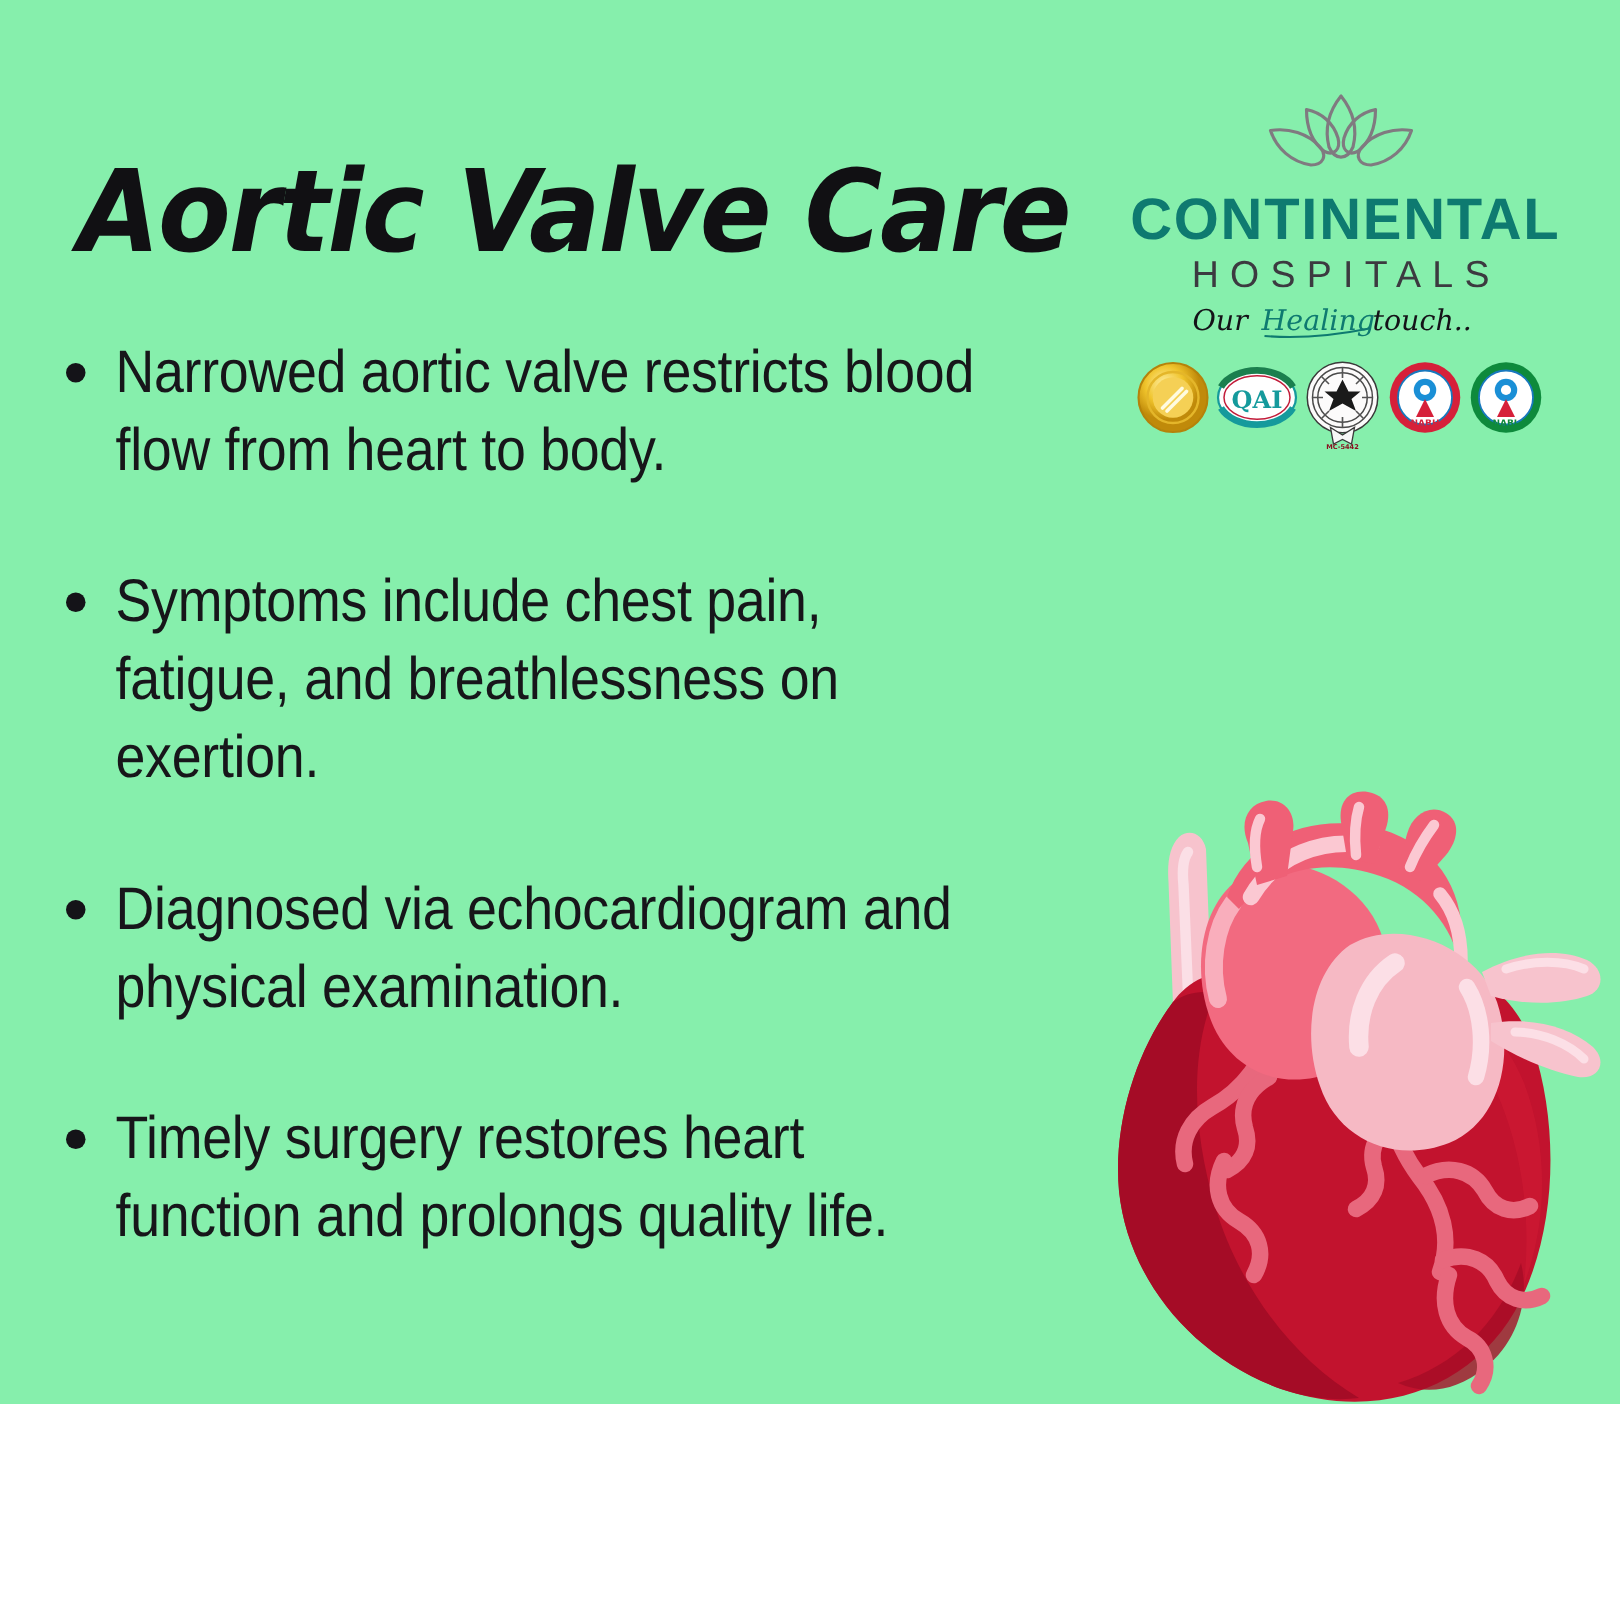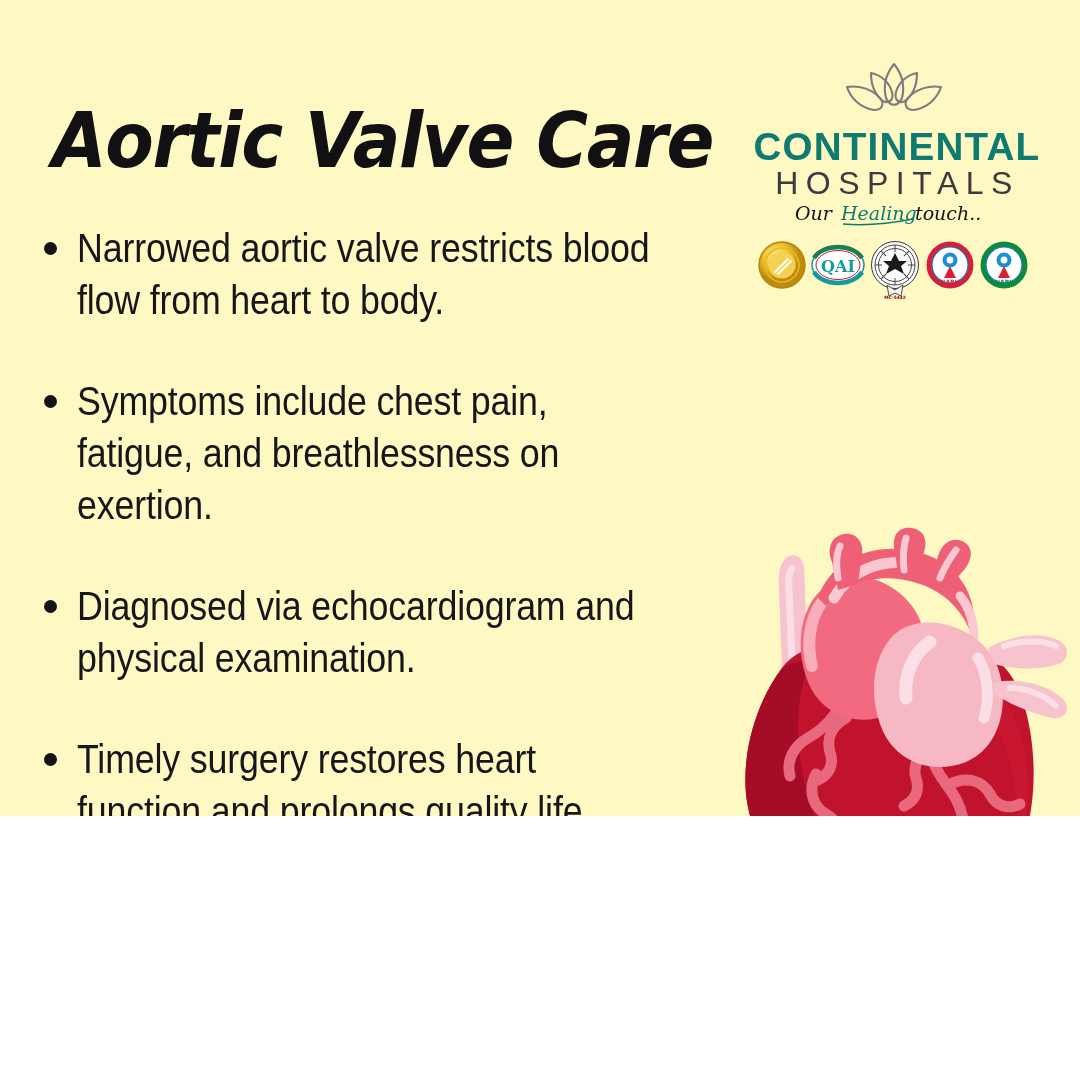--- a/index.html
+++ b/index.html
@@ -4,22 +4,22 @@
 <title>Aortic Valve Care</title>
 <style>
   html, body {
     margin: 0;
     padding: 0;
     background: #ffffff;
   }
   #poster {
     position: relative;
     width: 1080px;
-    height: 816px;
-    background: #fef9c3;
+    height: 936px;
+    background: #86efac;
     overflow: hidden;
     font-family: "Liberation Sans", sans-serif;
     -webkit-font-smoothing: antialiased;
   }
 
   
   #title {
     position: absolute;
     left: 52px;
     top: 98px;
@@ -93,21 +93,21 @@
     font-size: 39px;
     line-height: 42px;
     letter-spacing: 1.2px;
     color: #0E7A70;
     white-space: nowrap;
     transform: scaleX(0.99);
   }
   #brand-sub {
     font-family: "Liberation Sans", sans-serif;
     font-weight: 400;
-    font-size: 32px;
+    font-size: 25px;
     line-height: 30px;
     letter-spacing: 7.5px;
     color: #3C3A40;
     padding-left: 7px;
     white-space: nowrap;
   }
   #brand-tagline {
     position: relative;
     height: 32px;
     margin-top: 1px;

